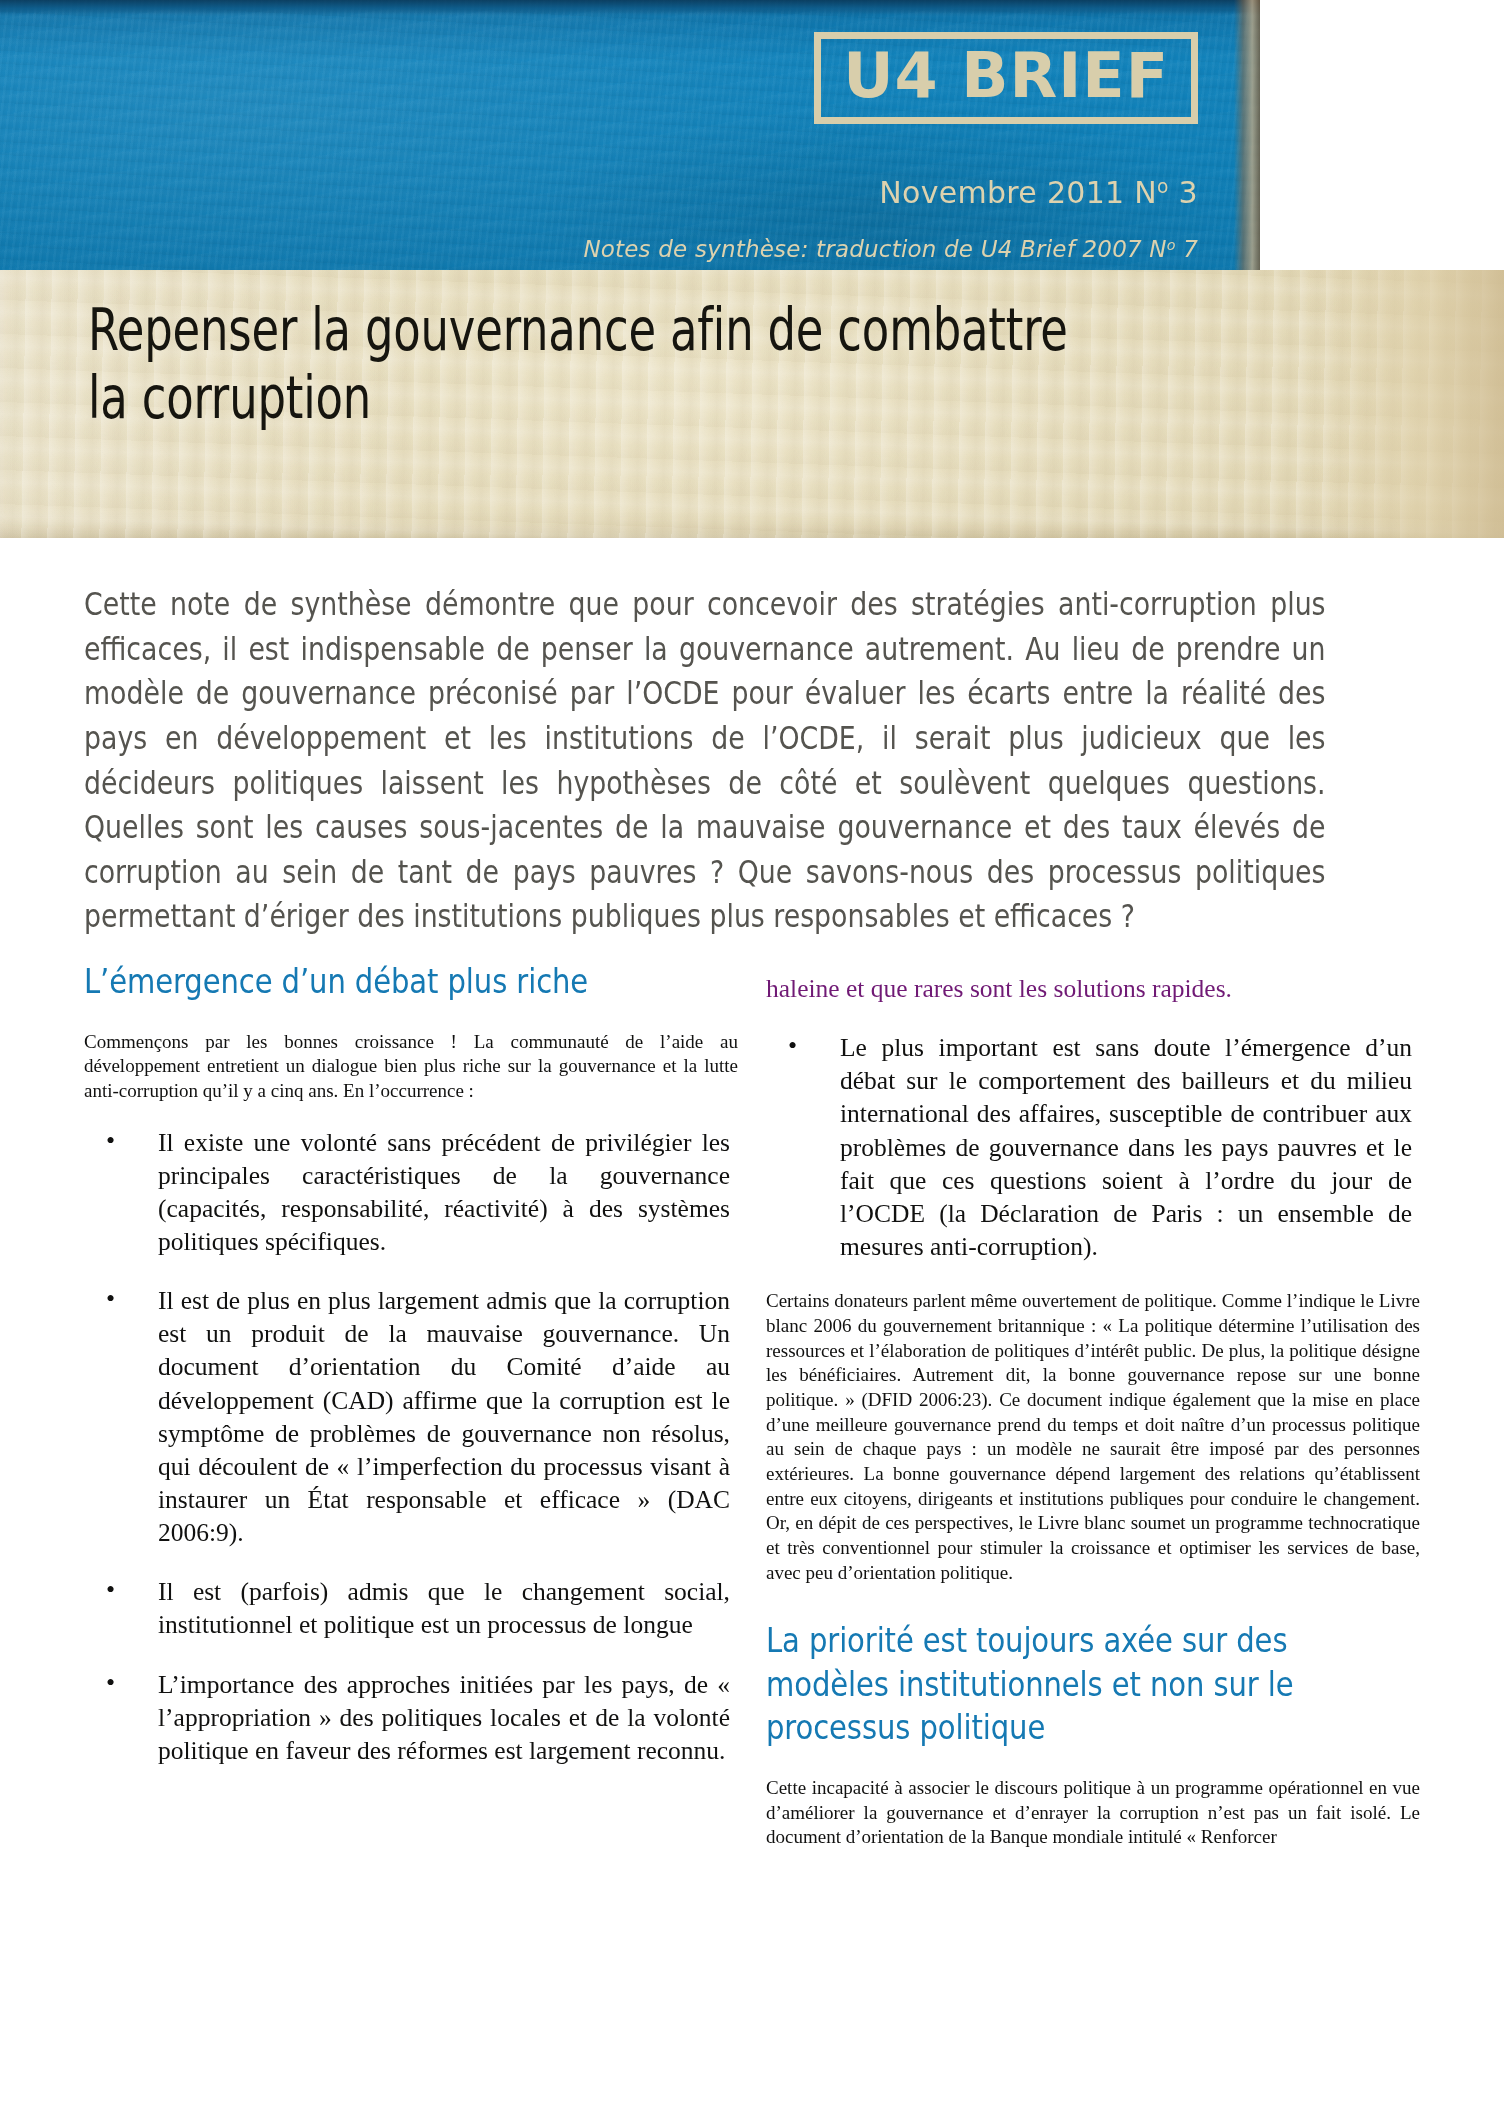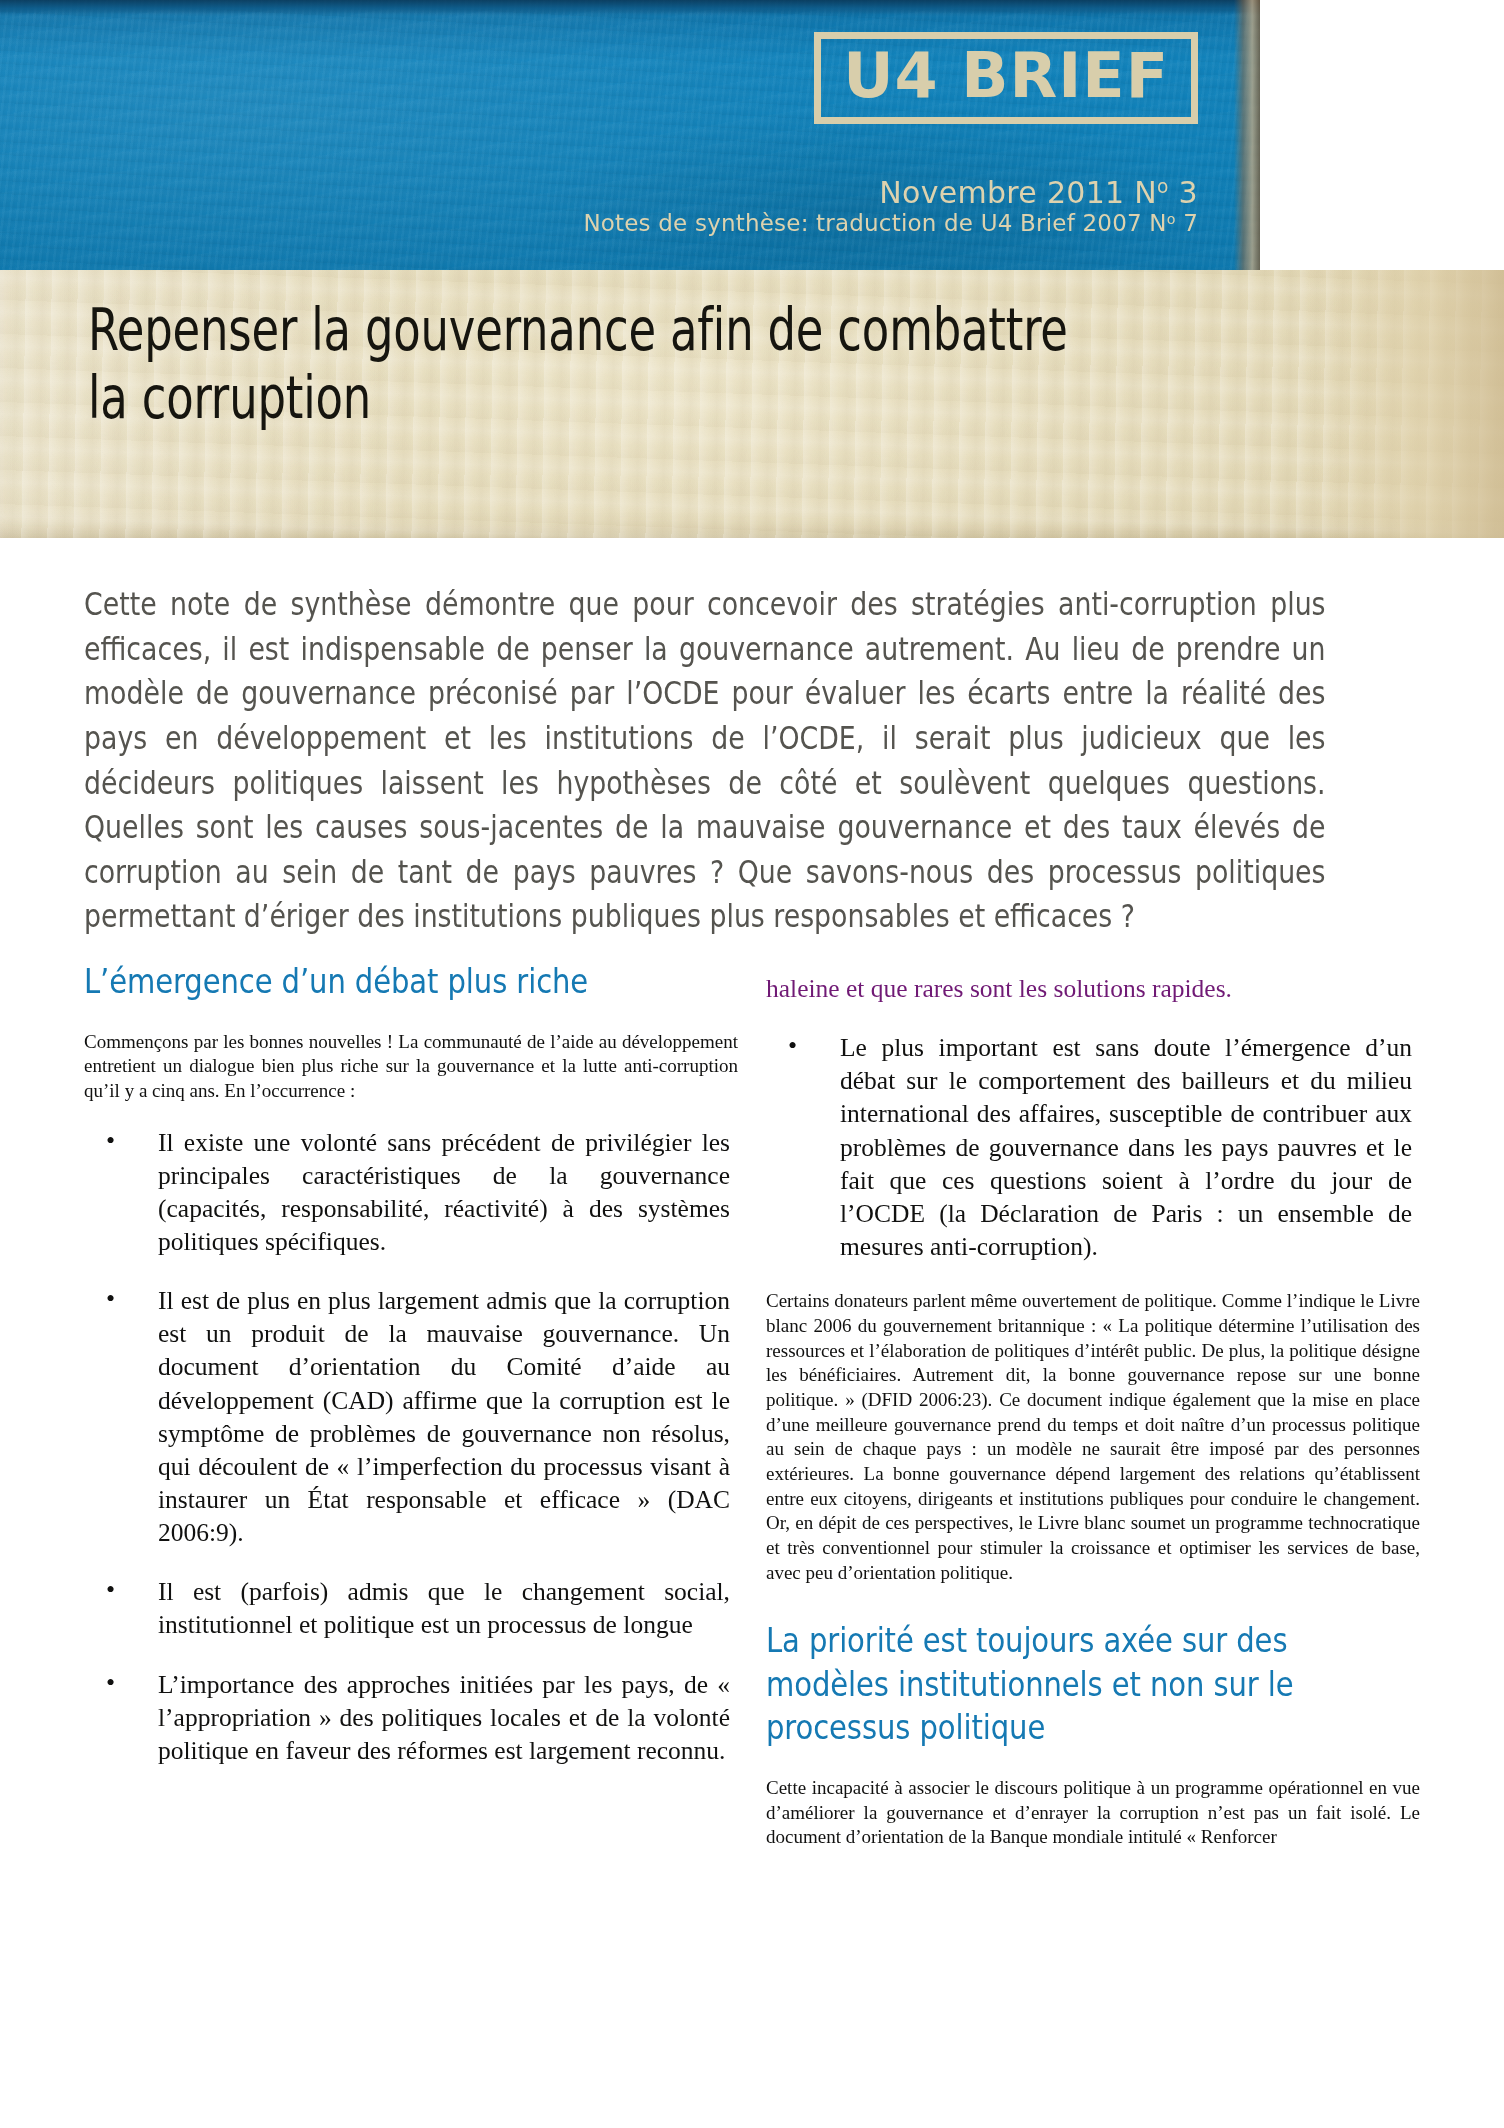--- a/index.html
+++ b/index.html
@@ -68,22 +68,23 @@
     right: 62px; top: 175px;
     font-family: "DejaVu Sans", sans-serif;
     font-size: 30px;
     color: #ddd2ae;
     letter-spacing: 0.3px;
     white-space: nowrap;
   }
   .issue-line sup { font-size: 0.62em; vertical-align: 0.55em; }
   .subtitle-line {
     position: absolute;
-    right: 62px; top: 210px;
+    right: 62px; top: 236px;
     font-family: "DejaVu Sans", sans-serif;
+    font-style: italic;
     font-size: 23px;
     color: #ddd2ae;
     letter-spacing: 0.2px;
     white-space: nowrap;
   }
   .subtitle-line sup { font-size: 0.62em; vertical-align: 0.5em; }
 
   
   .title-banner {
     position: absolute;
@@ -298,21 +299,21 @@
 la corruption</div>
 </div>
 
 <div class="intro">Cette note de synthèse démontre que pour concevoir des stratégies anti-corruption plus efficaces, il est indispensable de penser la gouvernance autrement. Au lieu de prendre un modèle de gouvernance préconisé par l’OCDE pour évaluer les écarts entre la réalité des pays en développement et les institutions de l’OCDE, il serait plus judicieux que les décideurs politiques laissent les hypothèses de côté et soulèvent quelques questions. Quelles sont les causes sous-jacentes de la mauvaise gouvernance et des taux élevés de corruption au sein de tant de pays pauvres ? Que savons-nous des processus politiques permettant d’ériger des institutions publiques plus responsables et efficaces ?</div>
 
 <div class="col col-left">
 
 
   <h2 class="sec">L’émergence d’un débat plus riche</h2>
 
-  <p class="body">Commençons par les bonnes nouvelles !  La communauté de l’aide au développement entretient un dialogue bien plus riche sur la gouvernance et la lutte anti-corruption qu’il y a cinq ans. En l’occurrence :</p>
+  <p class="body">Commençons par les bonnes croissance !  La communauté de l’aide au développement entretient un dialogue bien plus riche sur la gouvernance et la lutte anti-corruption qu’il y a cinq ans. En l’occurrence :</p>
 
   <ul class="bullets">
     <li>Il existe une volonté sans précédent de privilégier les principales caractéristiques de la gouvernance (capacités, responsabilité, réactivité) à des systèmes politiques spécifiques.</li>
     <li>Il est de plus en plus largement admis que la corruption est un produit de la mauvaise gouvernance. Un document d’orientation du Comité d’aide au développement (CAD) affirme que la corruption est le symptôme de problèmes de gouvernance non résolus, qui découlent de « l’imperfection du processus visant à instaurer un État responsable et efficace » (DAC 2006:9).</li>
     <li>Il est (parfois) admis que le changement social, institutionnel et politique est un processus de longue</li>
     <li>L’importance des approches initiées par les pays, de « l’appropriation » des politiques locales et de la volonté politique en faveur des réformes est largement reconnu.</li>
   </ul>
 </div>
 
 <div class="col col-right">

